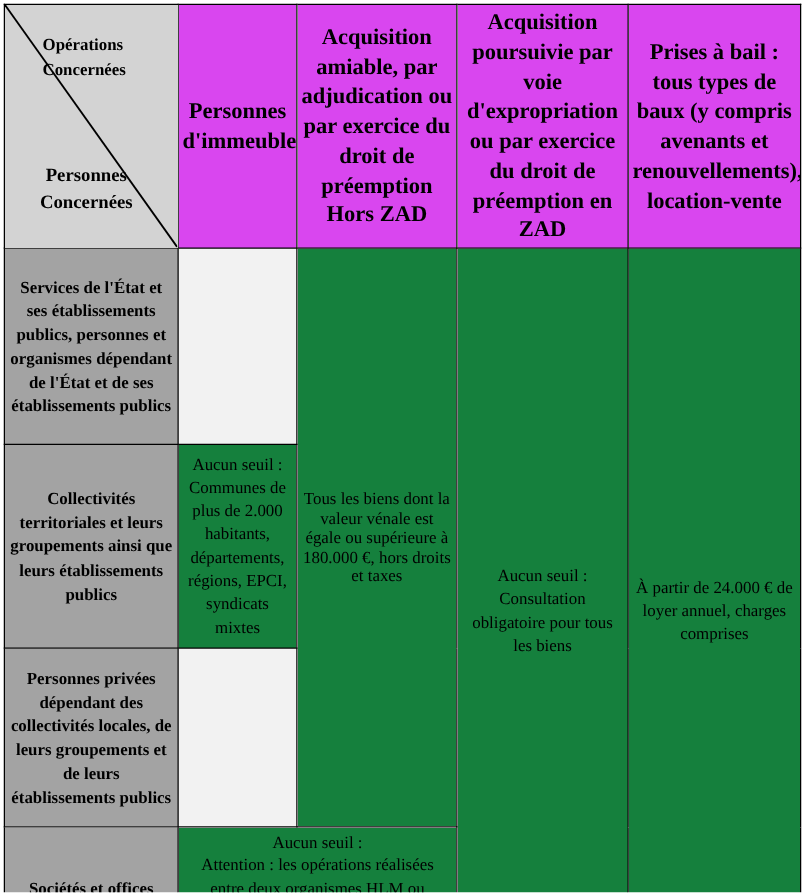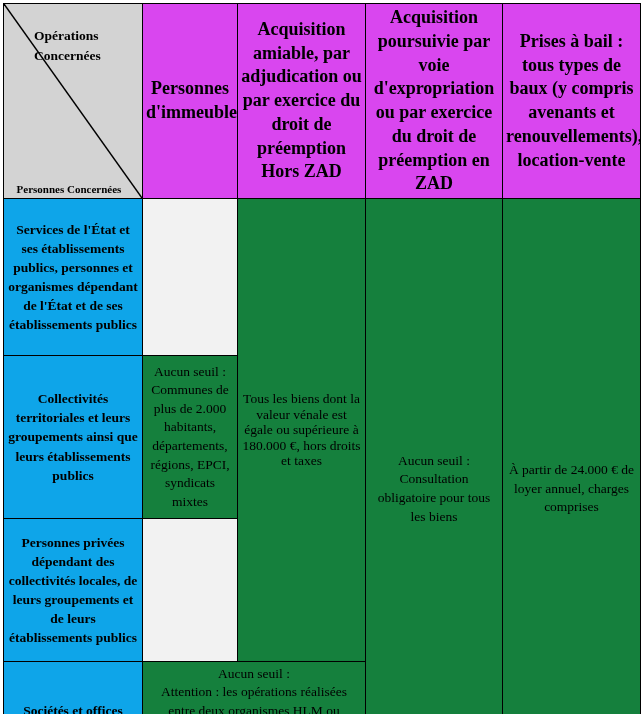--- a/index.html
+++ b/index.html
@@ -51,30 +51,30 @@
     position: absolute;
     top: 22px; right: 4px;
     width: 104px;
     text-align: left;
     font-weight: bold;
     font-size: 13.5px;
     line-height: 1.45;
   }
   .corner-bottom {
     position: absolute;
-    bottom: 0; left: 6px;
+    bottom: 24px; left: 6px;
     width: 118px;
     text-align: center;
     font-weight: bold;
-    font-size: 11px;
+    font-size: 15px;
     line-height: 1.45;
   }
   
   th.rowhead {
-    background: #0ea5e9;
+    background: #a3a3a3;
     font-weight: bold;
     font-size: 13.5px;
     line-height: 1.42;
     padding: 2px 4px;
   }
   
   td.data {
     background: #15803d;
     font-size: 13.5px;
     line-height: 1.38;

